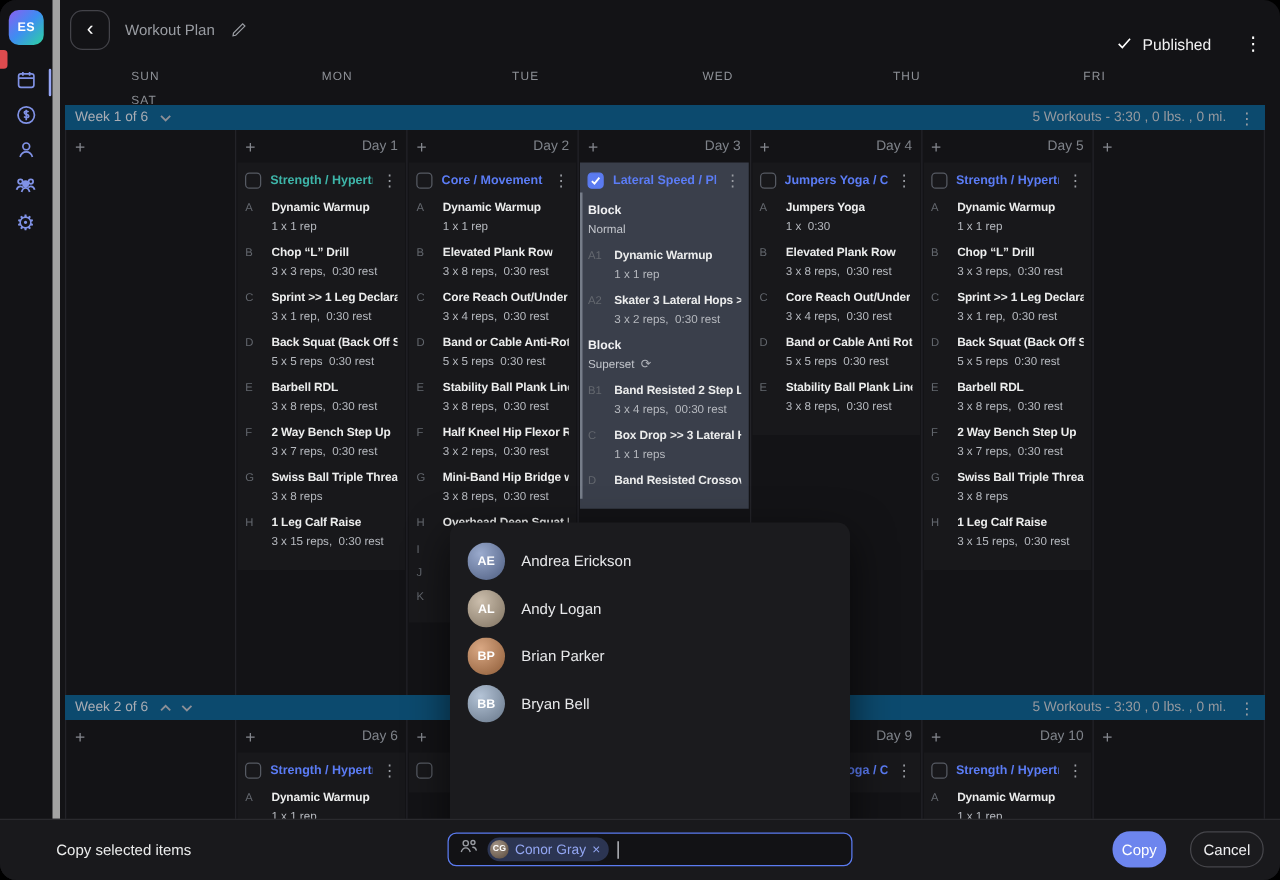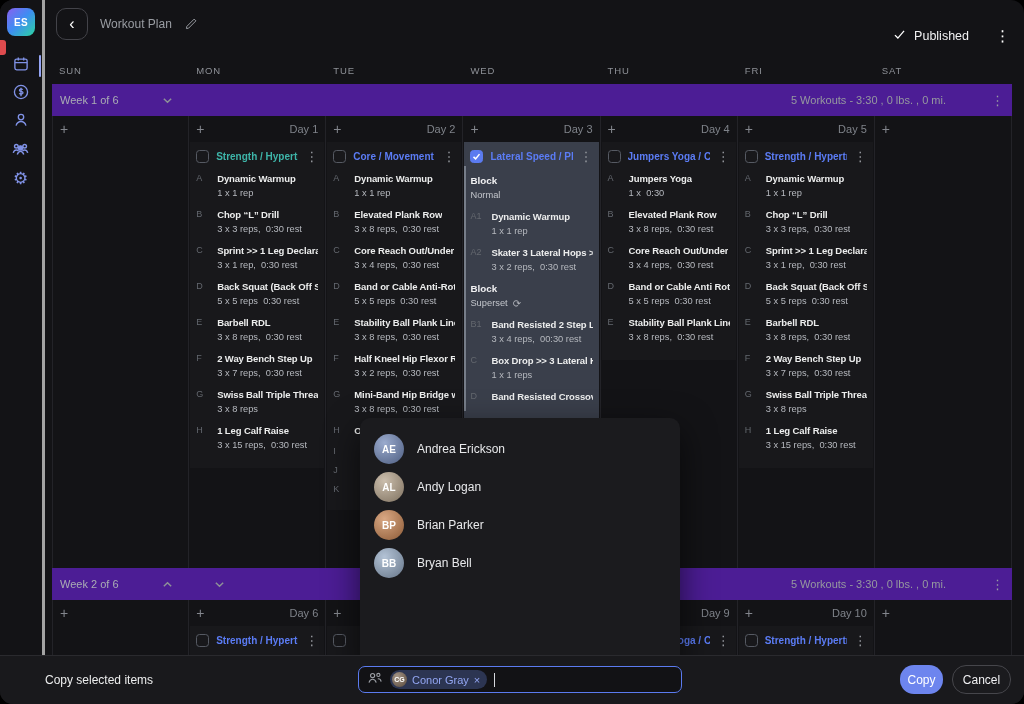--- a/index.html
+++ b/index.html
@@ -1,20 +1,20 @@
 <!DOCTYPE html>
 <html><head>
 <meta charset="utf-8">
 <style>
   html,body{margin:0;padding:0;background:#000;}
   body{font-family:"Liberation Sans",sans-serif;-webkit-font-smoothing:antialiased;}
   .window{position:relative;width:1024px;height:704px;background:#131316;border-radius:13px;overflow:hidden;}
 
   
-  .sidebar{position:absolute;left:0;top:0;bottom:0;width:42px;background:#131316;border-right:3px solid #a3a3a3;z-index:2;}
+  .sidebar{position:absolute;left:0;top:0;bottom:0;width:42px;background:#131316;border-right:6px solid #a3a3a3;z-index:2;}
   .logo{position:absolute;left:7px;top:8px;width:28px;height:28px;border-radius:8px;
         background:linear-gradient(135deg,#8a5ff0 0%,#3e8df2 48%,#2bd4a0 100%);
         color:#fff;font-size:10px;font-weight:700;display:flex;align-items:center;justify-content:center;letter-spacing:.3px;}
   .red-badge{position:absolute;left:0;top:40px;width:6px;height:15px;background:#de4b4e;border-radius:0 3px 3px 0;}
   .nav{position:absolute;top:52px;left:0;width:41px;display:flex;flex-direction:column;align-items:center;}
   .nav-item{width:41px;height:28px;display:flex;align-items:center;justify-content:center;position:relative;cursor:pointer;}
   .nav-item svg{stroke:#8092e6;fill:none;stroke-width:1.5;}
   .nav-item.active::after{content:"";position:absolute;right:0;top:3px;bottom:3px;width:2px;background:#95a5f5;border-radius:2px;}
   .gear-glyph{color:#8092e6;font-size:17px;line-height:1;}
 
@@ -24,25 +24,25 @@
   .back-btn{width:30px;height:30px;border:1px solid #434349;border-radius:10px;display:flex;align-items:center;justify-content:center;color:#fff;font-size:16px;cursor:pointer;flex:none;}
   .page-title{margin-left:15px;color:#fff;font-size:17px;font-weight:700;letter-spacing:.2px;}
   .page-subtitle{margin-left:12px;color:#9a9da3;font-size:12px;}
   .pencil{margin-left:12px;display:flex;}
   .topbar-right{margin-left:auto;display:flex;align-items:flex-start;margin-top:24px;}
   .published{display:flex;align-items:center;gap:8px;color:#f2f2f3;font-size:12.5px;}
   .kebab{color:#9a9da3;font-size:13px;line-height:1;cursor:pointer;letter-spacing:0;}
   .topbar .kebab{color:#fff;font-size:15px;margin-left:26px;}
 
   
-  .daynames{height:36px;flex:none;display:grid;grid-template-columns:repeat(7,1fr);padding:0 12px 0 10px;align-items:center;}
+  .daynames{height:36px;flex:none;display:grid;grid-template-columns:repeat(6,1fr);padding:0 12px 0 10px;align-items:center;margin-left:46px;}
   .dayname{color:#8e9197;font-size:9.5px;letter-spacing:.9px;padding-left:7px;padding-top:8px;}
 
   
-  .weekbar{height:32px;flex:none;margin:0 12px 0 10px;background:#4c1d95;display:flex;align-items:center;padding:0 8px;gap:35px;}
+  .weekbar{height:20px;flex:none;margin:0 12px 0 10px;background:#0c4a6e;display:flex;align-items:center;padding:0 8px;}
   .week-label{color:#aaadb4;font-size:11px;margin-right:8px;}
   .chev{display:flex;margin-right:6px;cursor:pointer;}
   .chev svg{stroke:#8d9097;fill:none;stroke-width:1.6;}
   .week-summary{margin-left:auto;color:#96999f;font-size:11px;}
   .weekbar .kebab{margin-left:10px;}
 
   .grid{display:grid;grid-template-columns:repeat(7,1fr);margin:0 12px 0 10px;flex:none;}
   .grid.h1{height:452px;}
   .grid.h2{height:80px;overflow:hidden;}
   .col{border-right:1px solid #232328;overflow:hidden;min-width:0;}
@@ -88,21 +88,21 @@
   .prompt{position:absolute;left:45px;top:17px;color:#eceded;font-size:12px;}
   .assign-input{position:absolute;left:358px;top:10px;width:324px;height:27px;box-sizing:border-box;
                 border:1.5px solid #5b7bf0;border-radius:7px;background:#121215;display:flex;align-items:center;gap:7px;padding:0 8px;cursor:text;}
   .assign-input svg{stroke:#9a9da3;fill:none;stroke-width:1.4;flex:none;}
   .chip{height:19px;background:#2c3552;border-radius:10px;display:flex;align-items:center;gap:5px;padding:0 7px 0 2px;flex:none;}
   .chip-avatar{width:15px;height:15px;border-radius:50%;color:#fff;font-size:7px;font-weight:700;display:flex;align-items:center;justify-content:center;
                background:radial-gradient(circle at 35% 30%, rgba(255,255,255,.3), rgba(0,0,0,.3)),#7d6753;}
   .chip-name{color:#93a6f2;font-size:11px;}
   .chip-x{color:#93a6f2;font-size:11px;cursor:pointer;}
   .caret{width:1px;height:14px;background:#d6d8dd;}
-  .copy-btn{position:absolute;right:81px;top:9px;width:43px;height:29px;border-radius:14px;background:#6d85ee;color:#fff;font-size:12px;
+  .copy-btn{position:absolute;right:91px;top:9px;width:43px;height:29px;border-radius:14px;background:#6d85ee;color:#fff;font-size:12px;
             display:flex;align-items:center;justify-content:center;cursor:pointer;}
   .cancel-btn{position:absolute;right:13px;top:9px;width:59px;height:29px;border-radius:14px;border:1px solid #46464b;box-sizing:border-box;
               background:#1b1b1e;color:#f0f0f2;font-size:12px;display:flex;align-items:center;justify-content:center;cursor:pointer;}
 </style>
 </head>
 <body>
 
 <div class="window">
 
   <nav class="sidebar">

